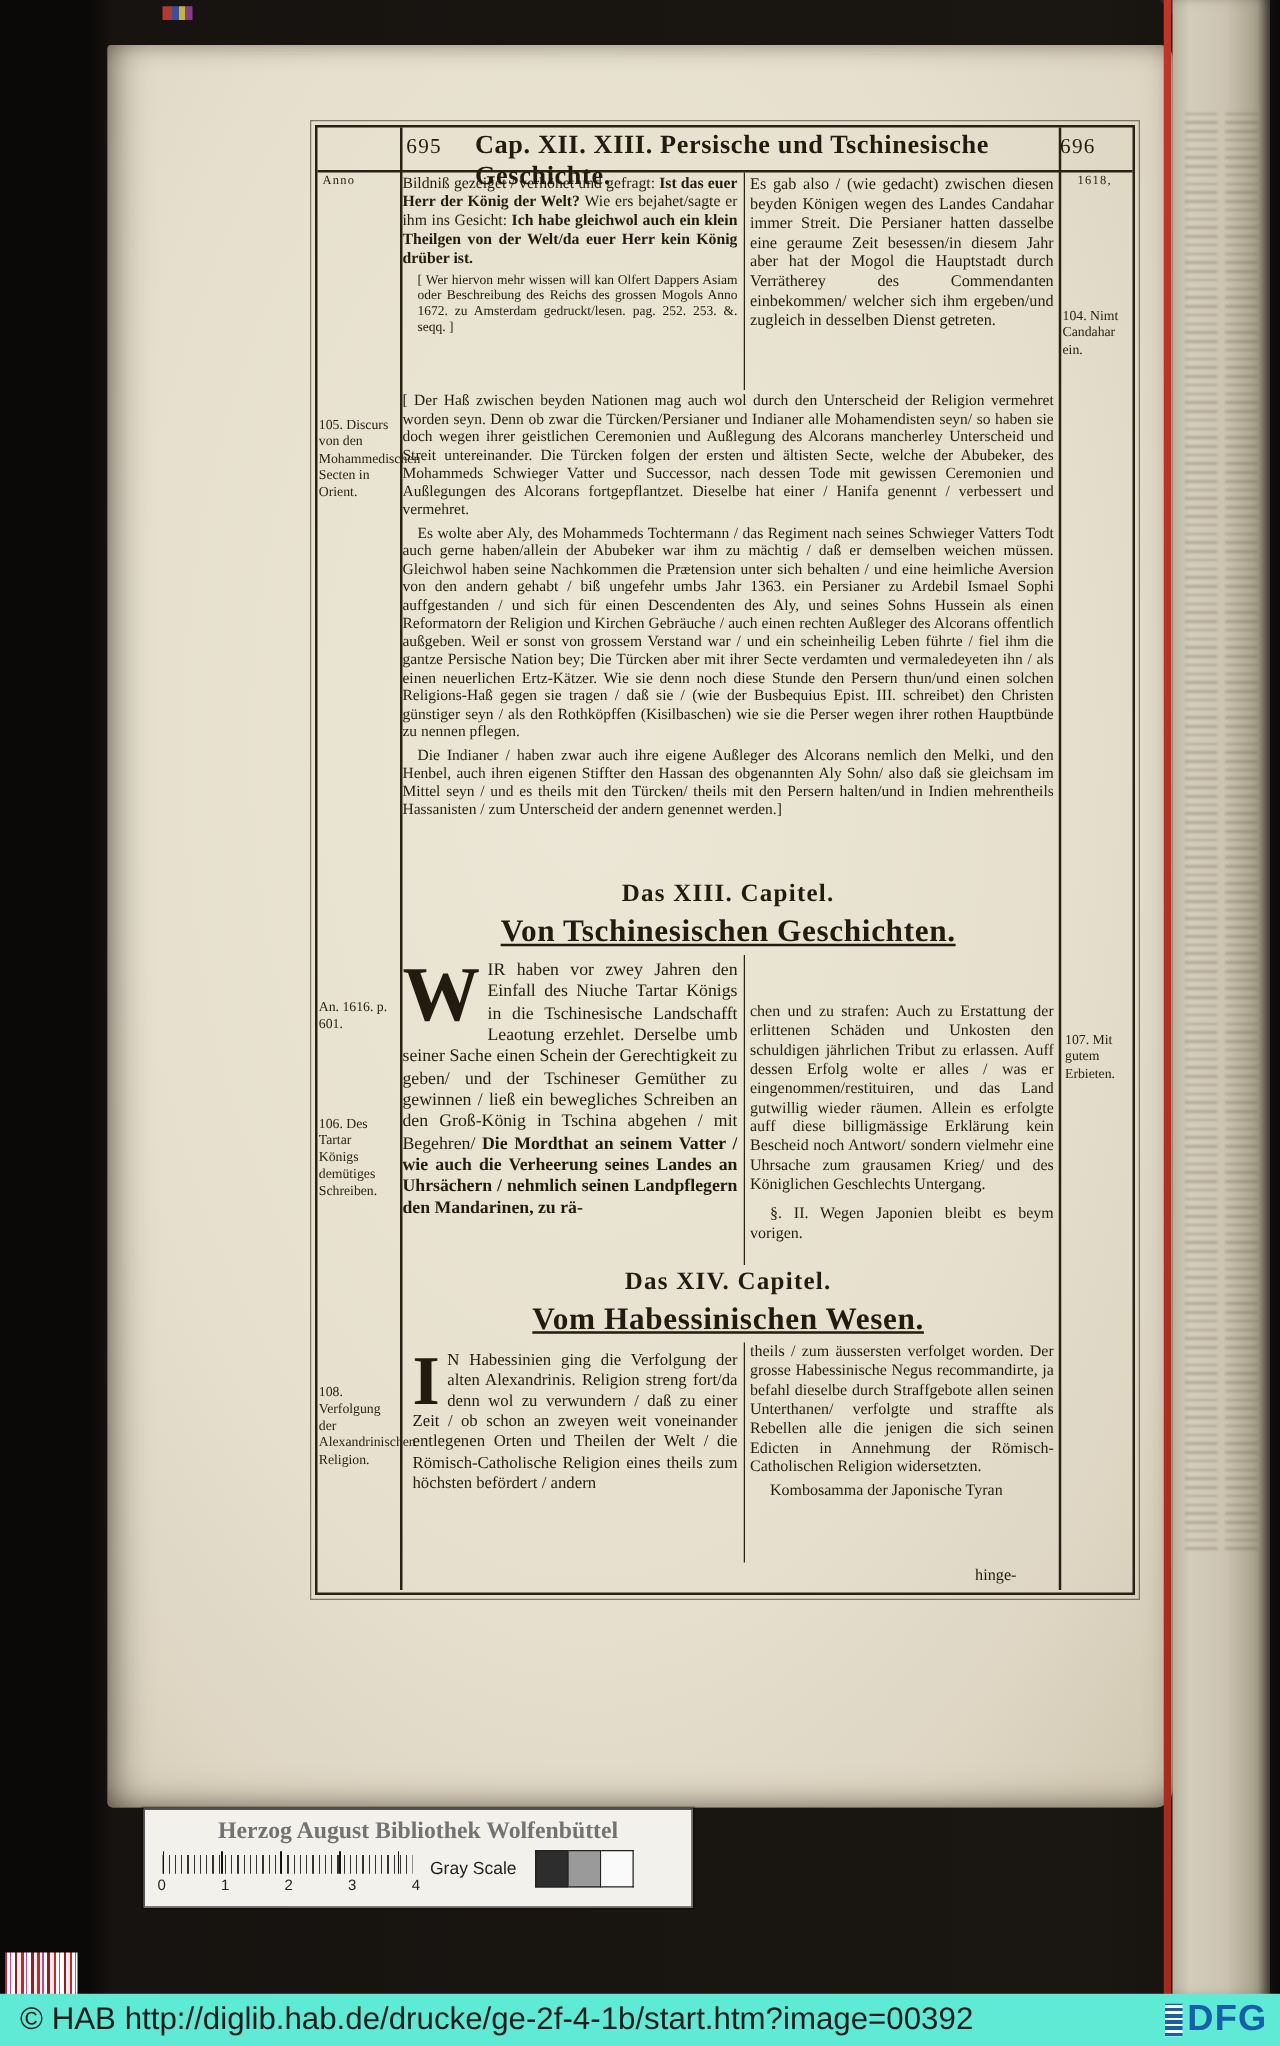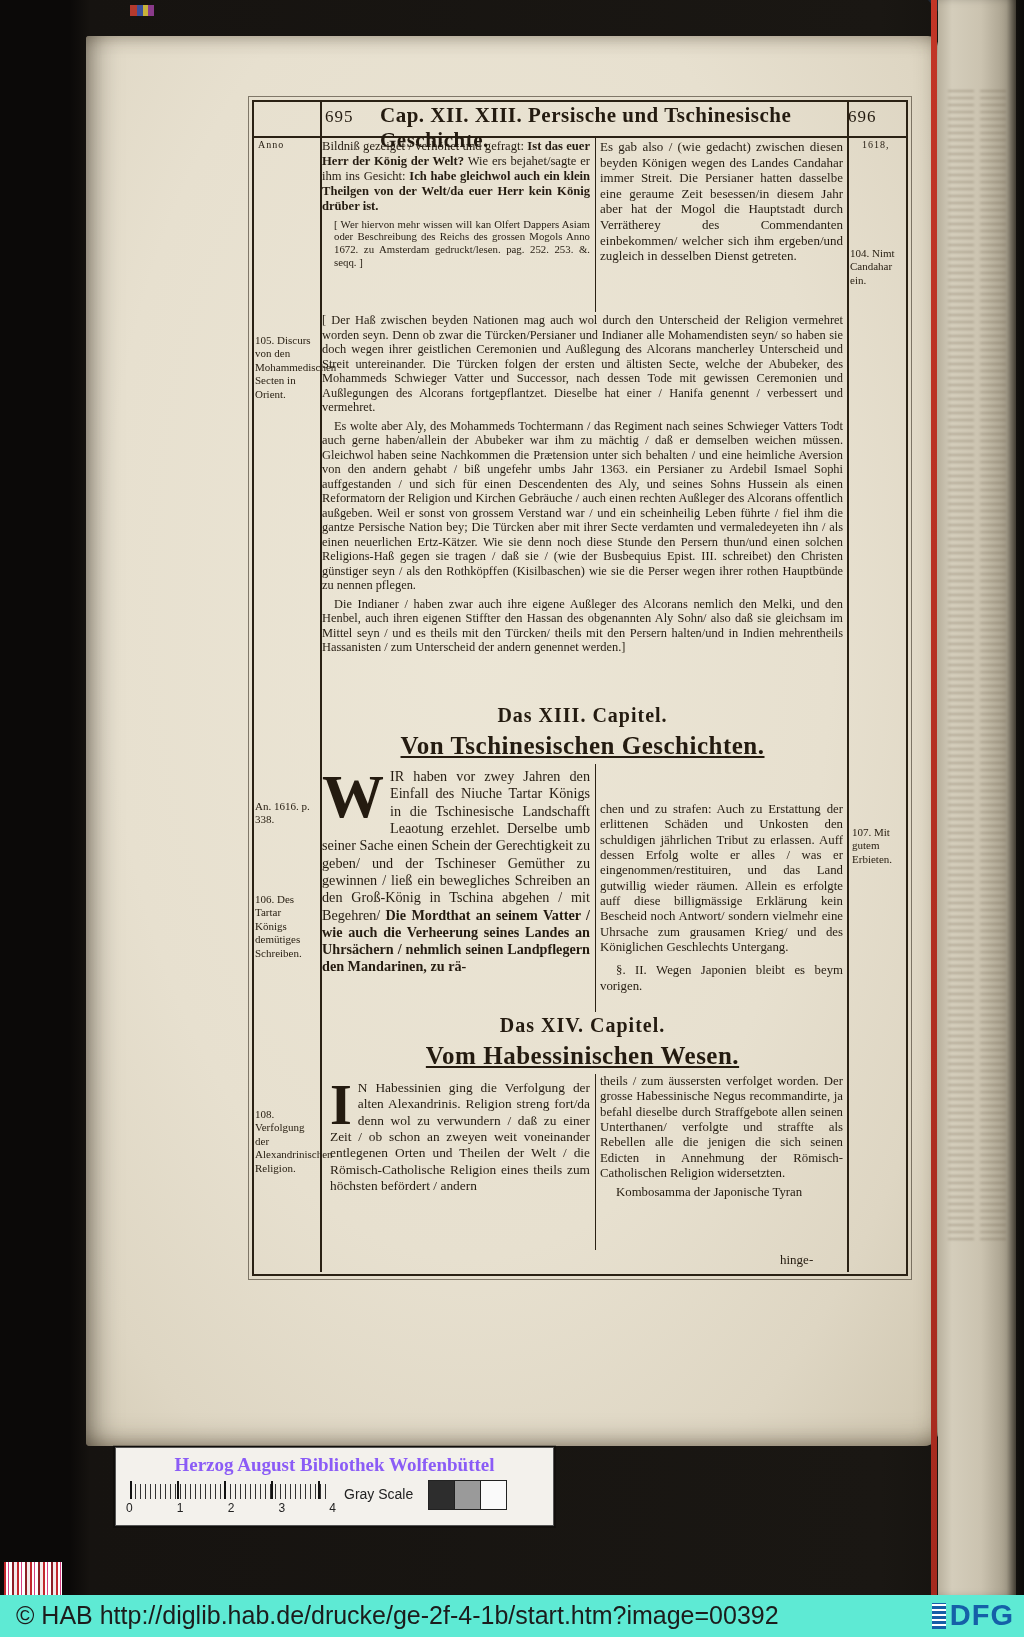--- a/index.html
+++ b/index.html
@@ -56,21 +56,21 @@
   .chap-line2{font-size:25px;font-weight:bold;text-align:center;letter-spacing:.5px;margin-top:4px;text-decoration:underline;}
   .dropcap{float:left;font-size:62px;line-height:.78;font-weight:bold;padding:4px 6px 0 0;color:#241b10;}
   .bold{font-weight:bold;}
   .catchword{font-size:13px;font-style:normal;}
   
   .hab-card{
     left:115px;top:1447px;width:437px;height:77px;
     background:#f3f1ec;border:1px solid #555;
     box-shadow:0 0 0 2px rgba(0,0,0,.25);
   }
-  .hab-title{font-size:19px;font-weight:bold;text-align:center;margin-top:6px;color:#8b5cf6;font-family:"Liberation Serif",serif;}
+  .hab-title{font-size:19px;font-weight:bold;text-align:center;margin-top:6px;color:#737373;font-family:"Liberation Serif",serif;}
   .ruler{position:absolute;left:14px;top:36px;width:200px;height:15px;
     background:repeating-linear-gradient(90deg,#333 0 1px,transparent 1px 5px);}
   .ruler-major{position:absolute;left:14px;top:33px;width:201px;height:18px;
     background:repeating-linear-gradient(90deg,#111 0 1.5px,transparent 1.5px 47px);}
   .ruler-nums{position:absolute;left:10px;top:53px;width:210px;display:flex;justify-content:space-between;
     font-family:"Liberation Sans",sans-serif;font-size:12px;color:#222;}
   .grayscale-label{position:absolute;left:228px;top:38px;font-family:"Liberation Sans",sans-serif;font-size:14px;color:#222;}
   .swatches{position:absolute;left:312px;top:32px;display:flex;}
   .swatch{width:25px;height:28px;border:1px solid #222;}
   .sw-black{background:#2d2d2d;}
@@ -107,21 +107,21 @@
   <div class="rule-v" style="left:341px;top:662px;height:248px;width:1px;"></div>
   <div class="rule-v" style="left:341px;top:972px;height:176px;width:1px;"></div>
 </div>
 
 <div class="abs hdr-num" style="left:325px;top:107px;">695</div>
 <div class="abs hdr-title" style="left:380px;top:103px;width:460px;text-align:left;">Cap. XII. XIII. Persische und Tschinesische Geschichte.</div>
 <div class="abs hdr-num" style="left:848px;top:107px;">696</div>
 
 <div class="abs margin-year" style="left:258px;top:139px;">Anno</div>
 <div class="abs margin-note" style="left:255px;top:334px;width:60px;">105. Discurs von den Mohammedischen Secten in Orient.</div>
-<div class="abs margin-note" style="left:255px;top:800px;width:60px;">An. 1616. p. 338.</div>
+<div class="abs margin-note" style="left:255px;top:800px;width:60px;">An. 1616. p. 601.</div>
 <div class="abs margin-note" style="left:255px;top:893px;width:60px;">106. Des Tartar Königs demütiges Schreiben.</div>
 <div class="abs margin-note" style="left:255px;top:1108px;width:60px;">108. Verfolgung der Alexandrinischen Religion.</div>
 
 <div class="abs margin-year" style="left:862px;top:139px;">1618,</div>
 <div class="abs margin-note" style="left:850px;top:247px;width:52px;">104. Nimt Candahar ein.</div>
 <div class="abs margin-note" style="left:852px;top:826px;width:50px;">107. Mit gutem Erbieten.</div>
 
 <div class="abs body-txt" style="left:322px;top:139px;width:268px;height:170px;overflow:hidden;font-size:12.6px;">
   <span>Bildniß gezeiget / verhönet und gefragt: </span><span class="bold">Ist das euer Herr der König der Welt?</span><span> Wie ers bejahet/sagte er ihm ins Gesicht: </span><span class="bold">Ich habe gleichwol auch ein klein Theilgen von der Welt/da euer Herr kein König drüber ist.</span>
   <div class="smallnote" style="margin-top:3px;padding-left:12px;">[ Wer hiervon mehr wissen will kan Olfert Dappers Asiam oder Beschreibung des Reichs des grossen Mogols Anno 1672. zu Amsterdam gedruckt/lesen. pag. 252. 253. &amp;. seqq. ]</div>

